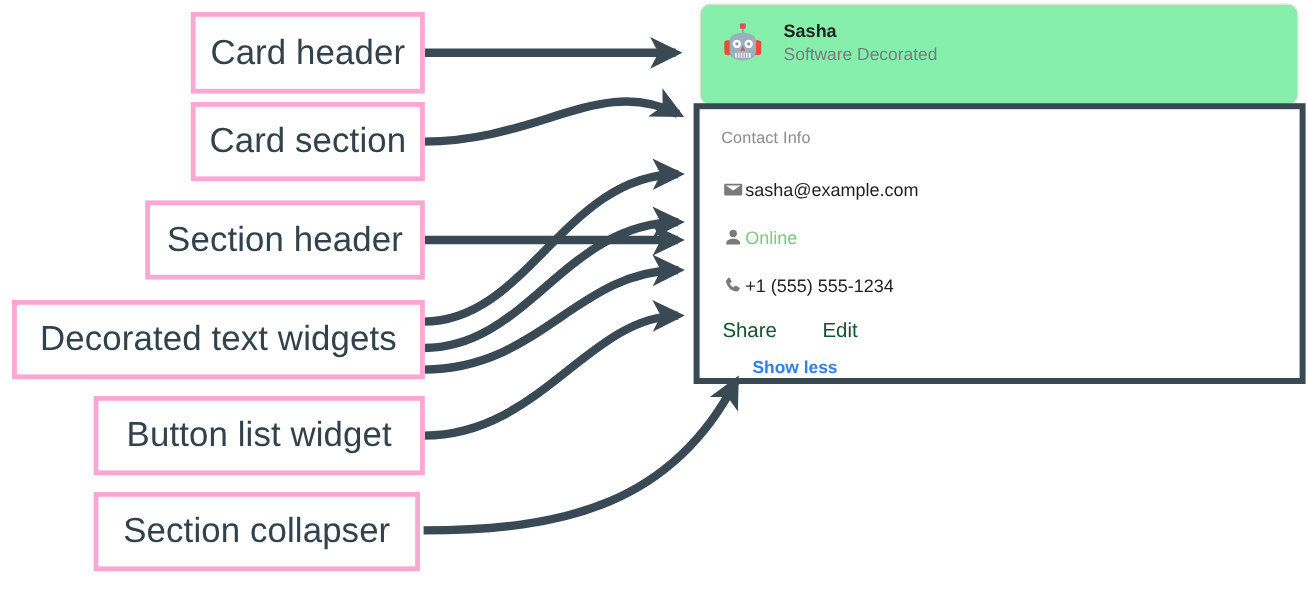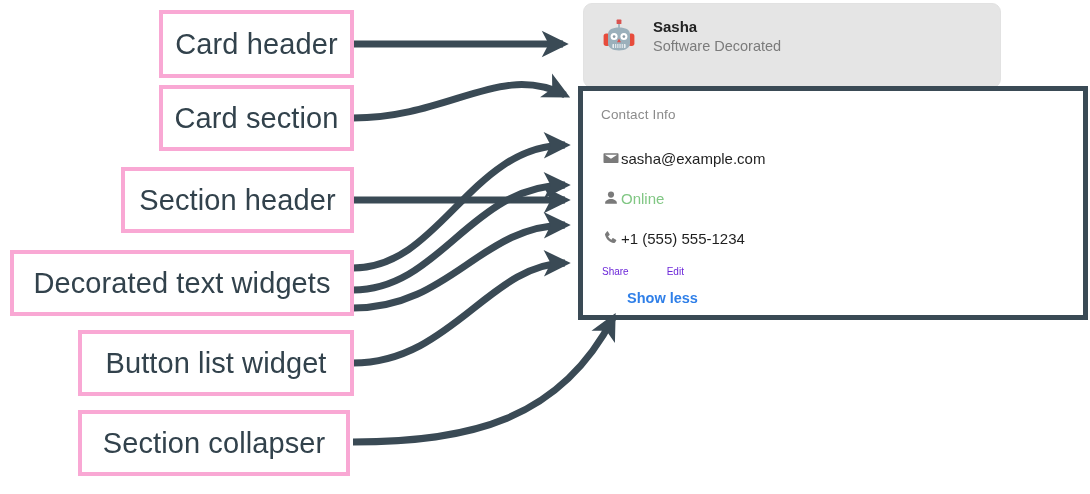--- a/index.html
+++ b/index.html
@@ -46,23 +46,23 @@
     height: 494px;
     z-index: 5;
     pointer-events: none;
   }
 
   
   #card {
     position: absolute;
     left: 583px;
     top: 3px;
-    width: 418px;
+    width: 499px;
     box-sizing: border-box;
-    background: #e5e5e5;
+    background: #86efac;
     border: 1px solid #e2e2e2;
     border-radius: 9px;
     z-index: 2;
   }
   #card-header {
     display: flex;
     align-items: center;
     padding: 13px 16px 13px 15px;
     gap: 14px;
   }
@@ -132,22 +132,22 @@
   .info-text.accent-green { color: #81c784; }
 
   #button-list {
     display: flex;
     align-items: center;
     gap: 38px;
     margin-top: 8px;
     padding-left: 1px;
   }
   .card-button {
-    font-size: 10px;
-    color: #6d28d9;
+    font-size: 17px;
+    color: #14532d;
     background: none;
     border: none;
     padding: 0;
     font-family: inherit;
     cursor: pointer;
   }
   #collapser {
     margin-top: 12px;
     padding-left: 26px;
   }

